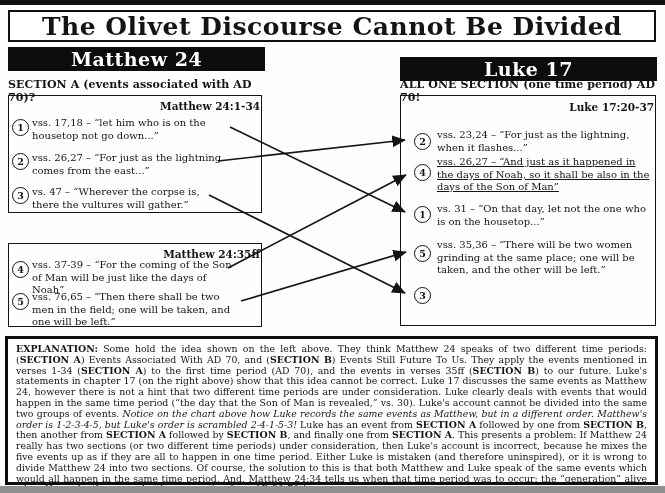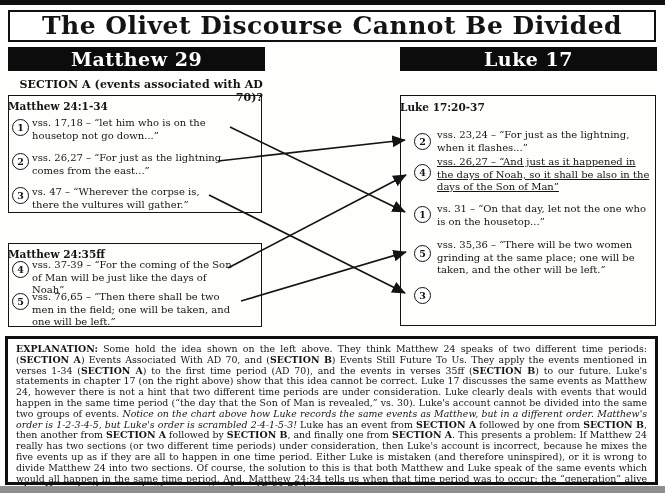--- a/index.html
+++ b/index.html
@@ -6,41 +6,41 @@
   #page{
     position:relative;width:665px;height:493px;background:#fefefc;
     font-family:"DejaVu Serif","Liberation Serif",serif;color:#141414;
     overflow:hidden;margin:0 auto;
   }
   .abs{position:absolute;}
   .top-bar{left:0;top:0;width:665px;height:5px;background:#101010;}
   .bottom-bar{left:0;top:486px;width:665px;height:7px;background:#8f8f8f;}
   .title-box{
     left:8px;top:10px;width:644px;height:28px;border:2.5px solid #101010;
-    display:flex;align-items:flex-end;justify-content:center;background:#fff;
+    display:flex;align-items:center;justify-content:center;background:#fff;
   }
   .title-text{font-size:25px;font-weight:bold;letter-spacing:.5px;white-space:nowrap;}
   .header-bar{
     height:24px;background:#0c0c0c;color:#fff;display:flex;align-items:center;
     justify-content:center;font-size:19px;font-weight:bold;letter-spacing:.5px;
   }
   .matthew-bar{left:8px;top:47px;width:257px;}
-  .luke-bar{left:400px;top:47px;width:257px;}
+  .luke-bar{left:400px;top:57px;width:257px;}
   .section-label{
-    font-size:11px;font-weight:bold;text-align:right;letter-spacing:.1px;
+    font-size:11px;font-weight:bold;text-align:left;letter-spacing:.1px;
   }
   .sec-a-label{left:8px;top:78px;width:255px;}
   .sec-b-label{left:8px;top:229px;width:255px;}
   .all-one-label{left:400px;top:78px;width:257px;}
   .item-box{border:1.5px solid #141414;background:transparent;}
   .box-a{left:8px;top:95px;width:252px;height:116px;}
   .box-b{left:8px;top:243px;width:252px;height:82px;}
   .box-r{left:400px;top:95px;width:254px;height:229px;}
   .box-heading{
-    position:absolute;left:0;width:100%;text-align:left;
+    position:absolute;left:0;width:100%;text-align:right;
     font-size:10.5px;font-weight:bold;
   }
   .h-a{top:100px;left:8px;width:252px;}
   .h-b{top:248px;left:8px;width:252px;}
   .h-r{top:101px;left:400px;width:254px;}
   .num-circle{
     position:absolute;width:15px;height:15px;border:1.4px solid #141414;
     border-radius:50%;background:#fff;display:flex;align-items:center;
     justify-content:center;font-size:9.5px;font-weight:bold;z-index:3;
   }
@@ -63,27 +63,28 @@
 
 <div id="page">
 
   <div class="abs top-bar"></div>
 
   <div class="abs title-box">
     <div class="title-text">The Olivet Discourse Cannot Be Divided</div>
   </div>
 
   <div class="abs header-bar matthew-bar">
-    <span>Matthew 29</span>
+    <span>Matthew 24</span>
   </div>
   <div class="abs header-bar luke-bar">
     <span>Luke 17</span>
   </div>
 
   <div class="abs section-label sec-a-label">SECTION A (events associated with AD 70)?</div>
+  <div class="abs section-label all-one-label">ALL ONE SECTION (one time period) AD 70!</div>
 
   <div class="abs item-box box-a"></div>
   <div class="box-heading h-a">Matthew 24:1-34</div>
 
   <div class="num-circle" style="left:12px;top:119px;">1</div>
   <div class="item-text" style="left:32px;top:117px;width:208px;">vss. 17,18 – “let him who is on the housetop not go down...”</div>
 
   <div class="num-circle" style="left:12px;top:153px;">2</div>
   <div class="item-text" style="left:32px;top:152px;width:195px;">vss. 26,27 – “For just as the lightning comes from the east...”</div>
 

